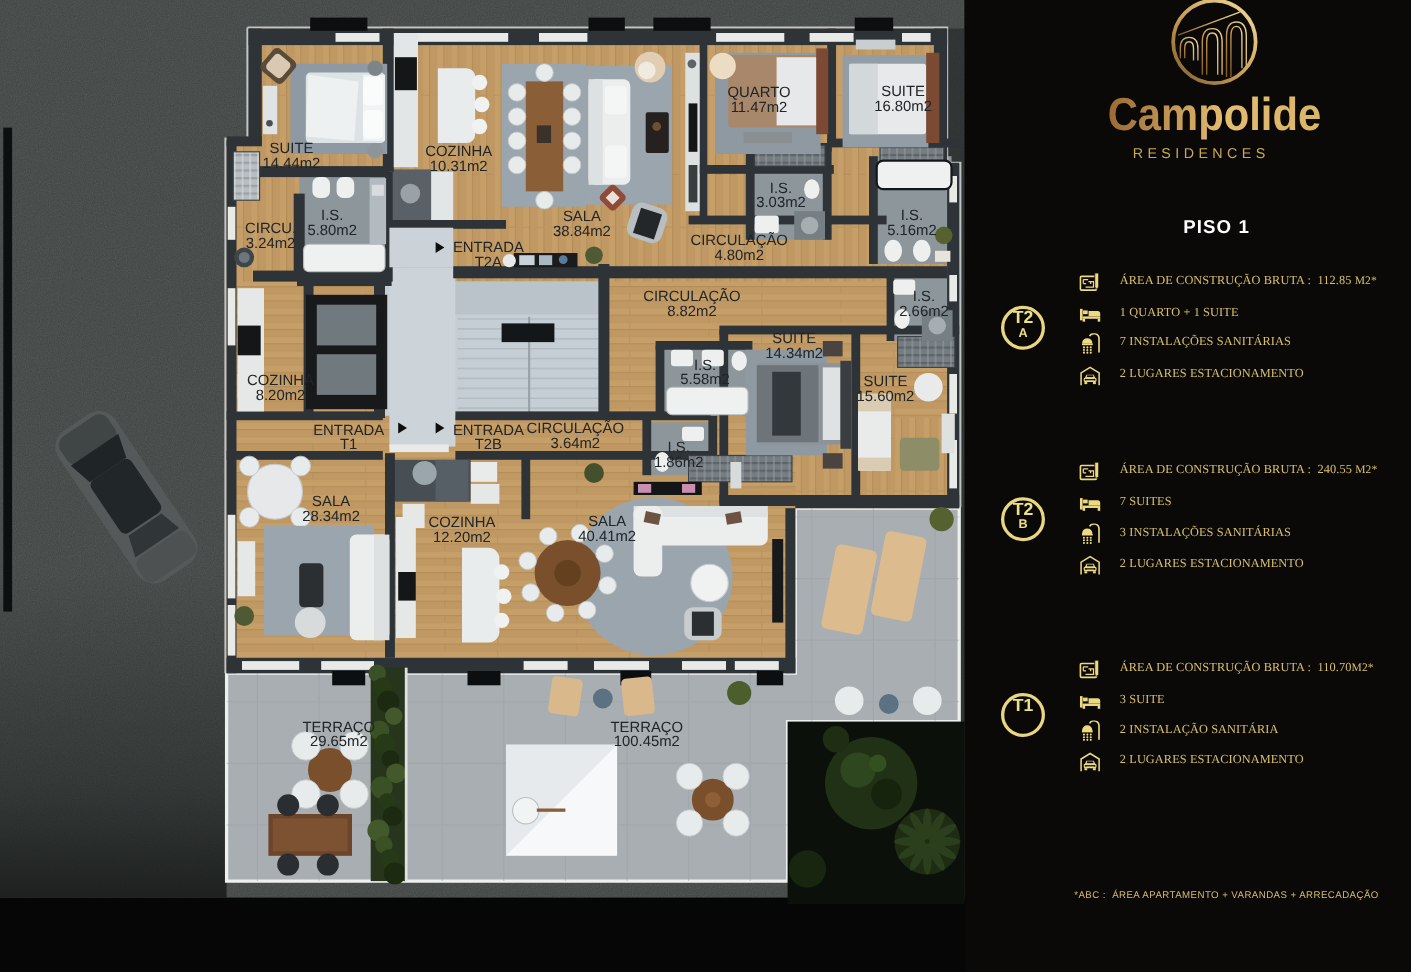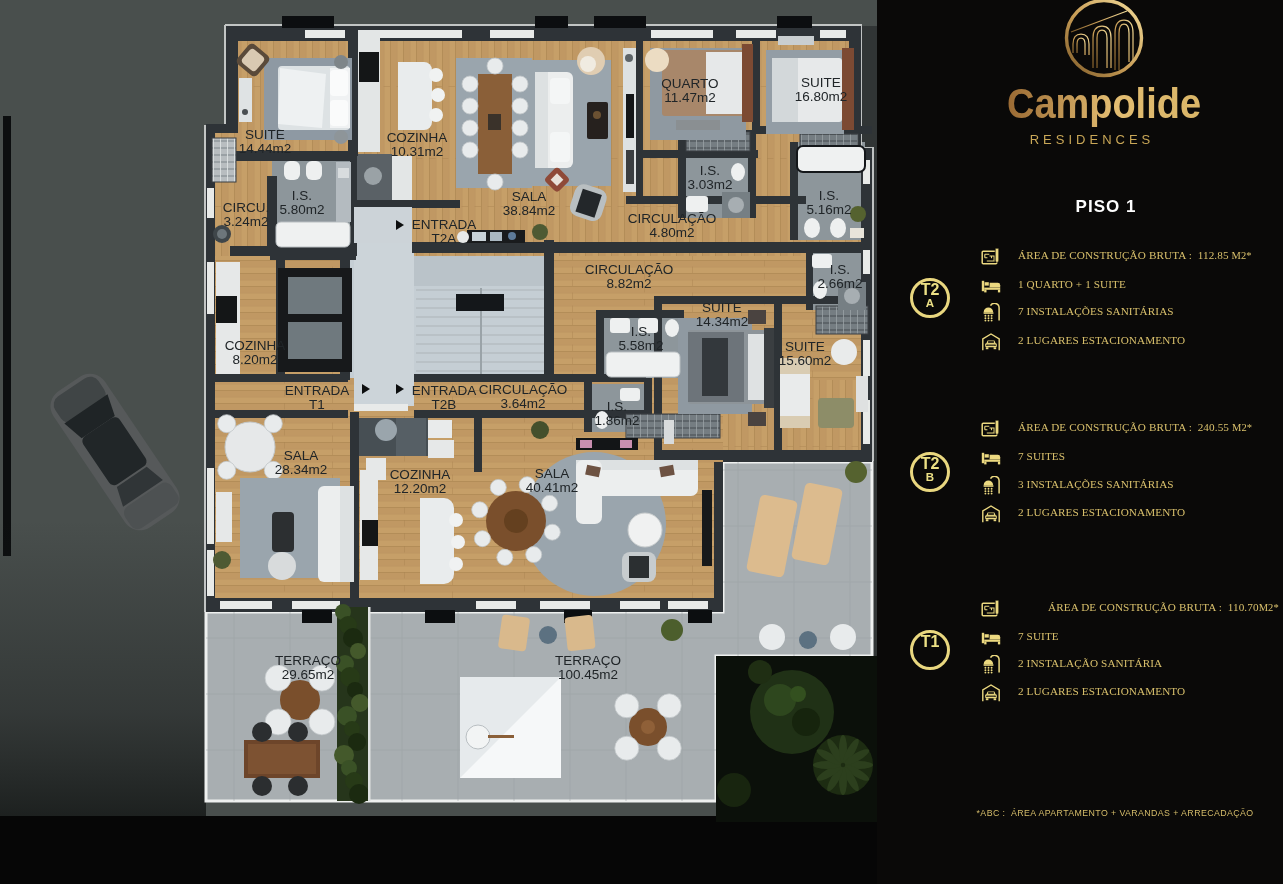--- a/index.html
+++ b/index.html
@@ -904,33 +904,33 @@
 
 <svg class="ic" style="left:104px;top:599px;" viewBox="0 0 20 20">
 <rect x="1.2" y="4.2" width="14.6" height="12.6" rx="1" stroke="#ecd980" fill="none" stroke-width="1.5"></rect>
 <g stroke="#ecd980" fill="none" stroke-width="1.1">
 <path d="M3.8 7.2 h4.5 M3.8 7.2 v3.6 M3.8 10.8 h2.6"></path>
 <path d="M8.5 9 h4.6 v5 h-7.3"></path>
 <path d="M10.5 9 v2.2"></path>
 </g>
 <path d="M14.2 1.2 h3.6 v12.8 l-1.8,1.7 l-1.8,-1.7 Z" fill="#ecd980" stroke="#0a0908" stroke-width="0.7"></path>
 </svg>
-<div class="line" style="left:141px;top:601px;margin-left:30px;">ÁREA DE CONSTRUÇÃO BRUTA :&nbsp; 110.70<span style="font-size:10.5px">M2*</span></div>
+<div class="line" style="left:141px;top:601px;">ÁREA DE CONSTRUÇÃO BRUTA :&nbsp; 110.70<span style="font-size:10.5px">M2*</span></div>
 
 <svg class="ic" style="left:104px;top:628px;" viewBox="0 0 20 20">
 <g fill="#ecd980">
 <rect x="0.8" y="4.8" width="2.4" height="10.4"></rect>
 <rect x="3.6" y="6.2" width="4.2" height="3.4"></rect>
 <path d="M8.6 6.8 h8.2 a2.4 2.4 0 0 1 2.4 2.4 v2.4 h-10.6 Z"></path>
 <rect x="3.2" y="11.6" width="16" height="2.2"></rect>
 <rect x="16.9" y="13.8" width="2.3" height="2.6"></rect>
 <rect x="3.2" y="13.8" width="2.3" height="2.6"></rect>
 </g>
 </svg>
-<div class="line" style="left:141px;top:630px;">7 SUITE</div>
+<div class="line" style="left:141px;top:630px;">3 SUITE</div>
 
 <svg class="ic" style="left:104px;top:655px;" viewBox="0 0 20 20">
 <path d="M10.2 3 a5.2 5.2 0 0 1 5 3.8 V8 H18 V7 a7.3 7.3 0 0 0 -7.3 -5.7 Z" fill="none"></path>
 <path d="M9.5 2.6 a4.6 4.6 0 0 1 8.6 2.2 V17.5" stroke="#ecd980" stroke-width="1.5" fill="none"></path>
 <g fill="#ecd980">
 <path d="M2.8 8.6 a4.6 4.2 0 0 1 9.2 0 l0.2 1 h-9.6 Z"></path>
 <rect x="2.6" y="9.4" width="9.8" height="1.4"></rect>
 <circle cx="4.4" cy="12.8" r="0.95"></circle>
           <circle cx="7.5" cy="12.8" r="0.95"></circle>
           <circle cx="10.6" cy="12.8" r="0.95"></circle>

